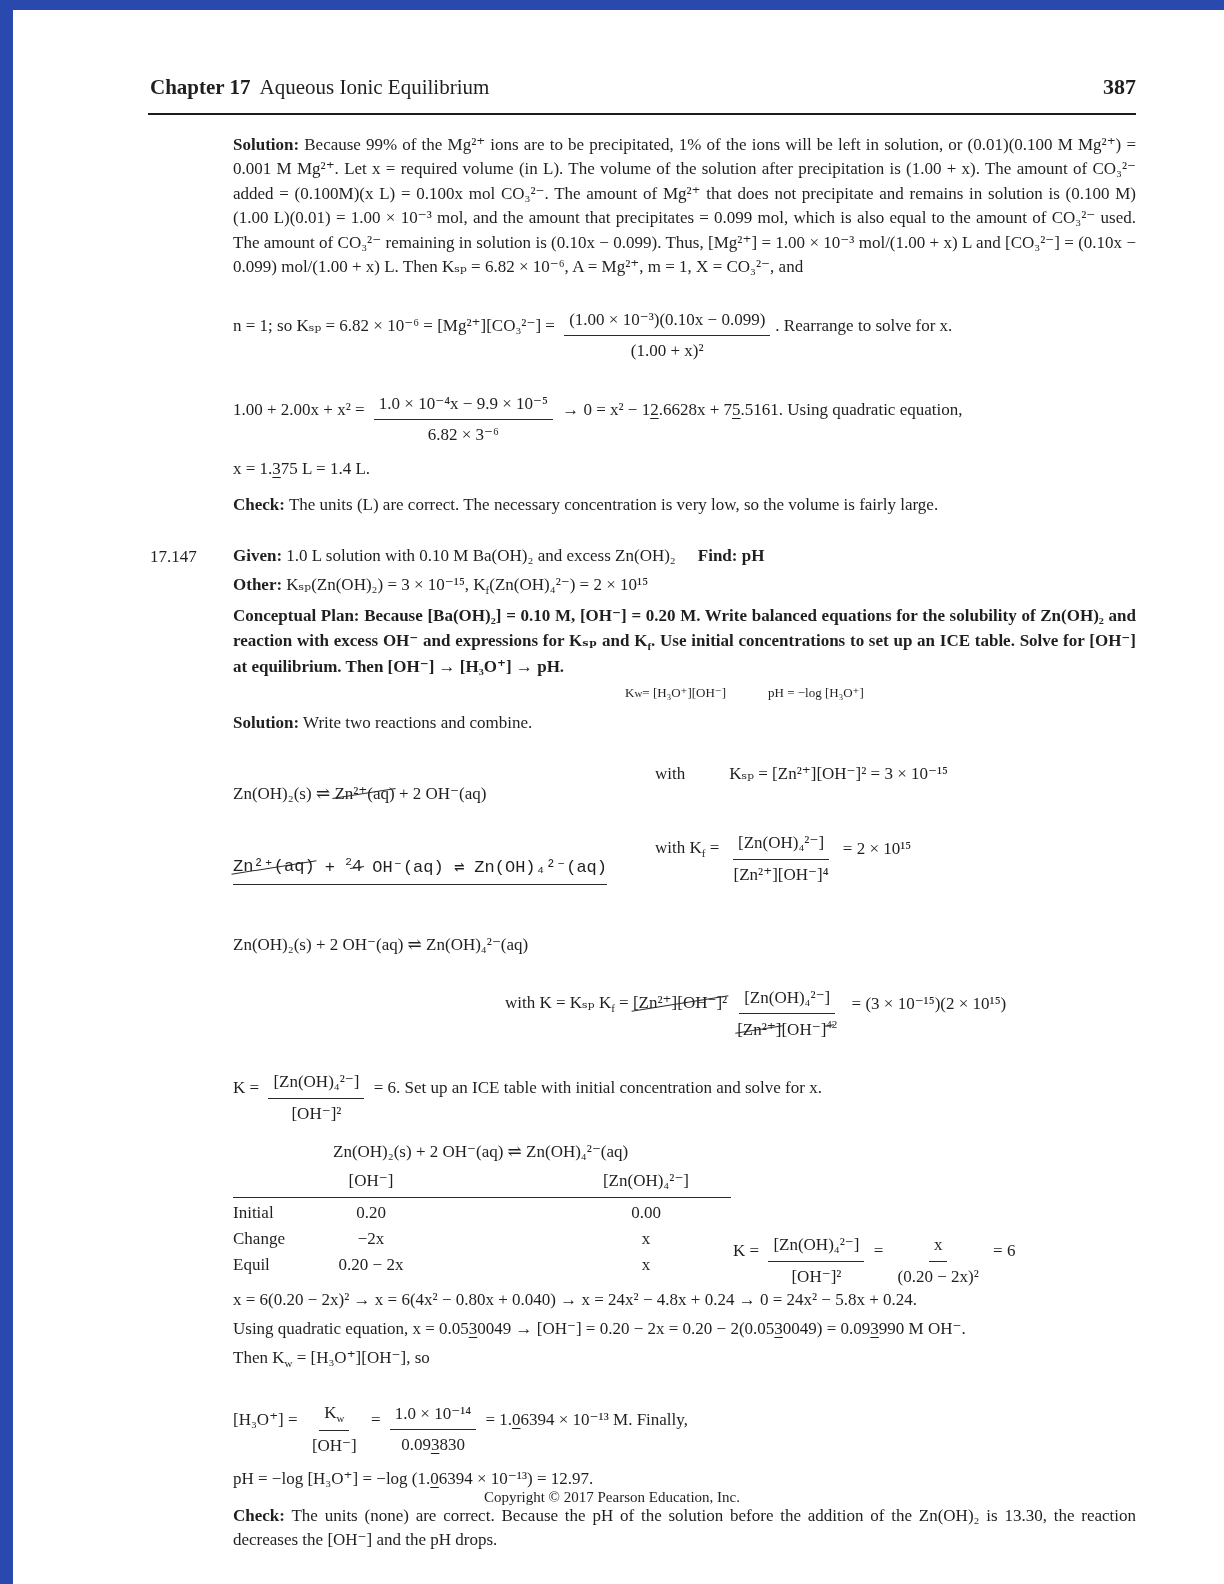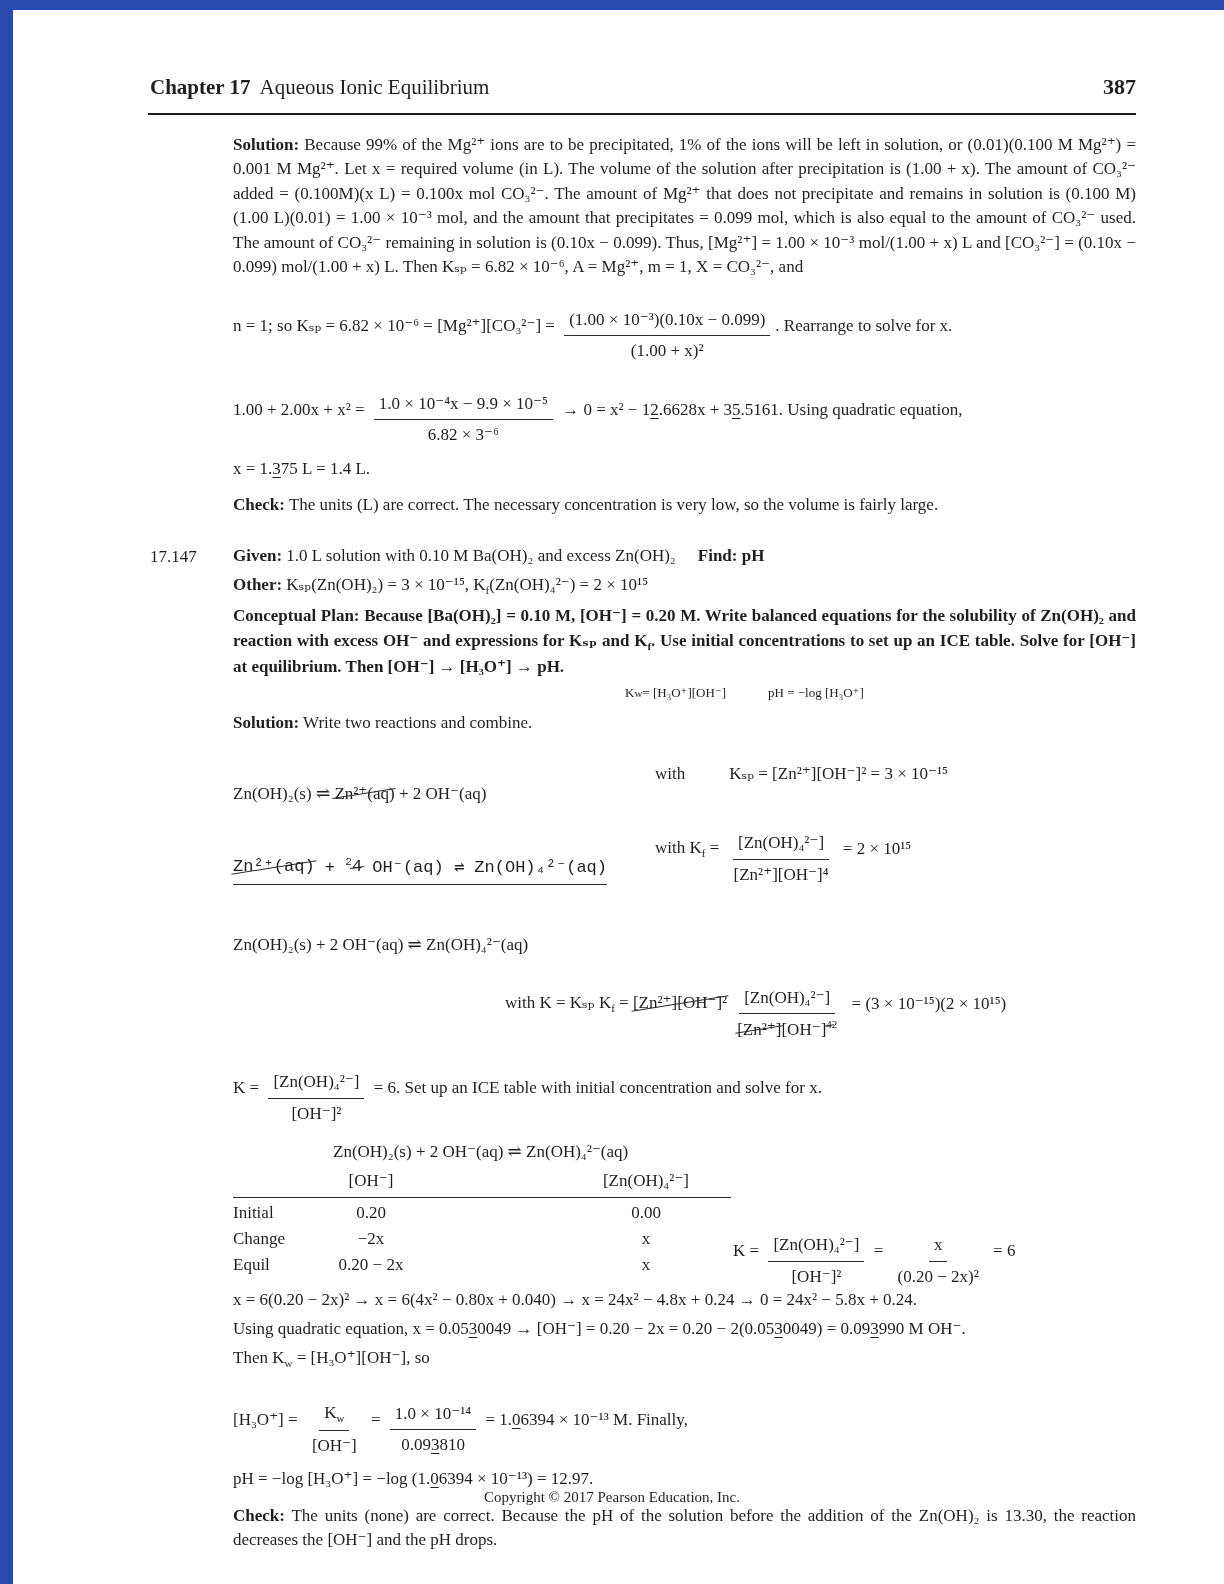--- a/index.html
+++ b/index.html
@@ -78,21 +78,21 @@
 
     <div class="mathline">
       <span>n = 1; so Kₛₚ = 6.82 × 10⁻⁶ = [Mg²⁺][CO₃²⁻] = </span>
       <span class="frac"><span class="num">(1.00 × 10⁻³)(0.10x − 0.099)</span><span class="den">(1.00 + x)²</span></span>
       <span>. Rearrange to solve for x.</span>
     </div>
 
     <div class="mathline">
       <span>1.00 + 2.00x + x² = </span>
       <span class="frac"><span class="num">1.0 × 10⁻⁴x − 9.9 × 10⁻⁵</span><span class="den">6.82 × 3⁻⁶</span></span>
-      <span class="runs"><span> → 0 = x² − 1</span><span class="u">2</span><span>.6628x + 3</span><span class="u">5</span><span>.5161. Using quadratic equation,</span></span>
+      <span class="runs"><span> → 0 = x² − 1</span><span class="u">2</span><span>.6628x + 7</span><span class="u">5</span><span>.5161. Using quadratic equation,</span></span>
     </div>
 
     <p class="para"><span class="runs"><span>x = 1.</span><span class="u">3</span><span>75 L = 1.4 L.</span></span></p>
 
     <p class="para" style="margin-top:12px;"><span class="bl">Check:</span> <span>The units (L) are correct. The necessary concentration is very low, so the volume is fairly large.</span></p>
 
     <div class="prob">
       <span class="prob-num">17.147</span>
 
       <p class="para"><span class="bl">Given:</span> <span>1.0 L solution with 0.10 M Ba(OH)₂ and excess Zn(OH)₂</span><span class="gap"></span><span class="bl">Find:</span> <span class="bl">pH</span></p>
@@ -193,21 +193,21 @@
       <p class="para">x = 6(0.20 − 2x)² → x = 6(4x² − 0.80x + 0.040) → x = 24x² − 4.8x + 0.24 → 0 = 24x² − 5.8x + 0.24.</p>
 
       <p class="para"><span class="runs"><span>Using quadratic equation, x = 0.05</span><span class="u">3</span><span>0049 → [OH⁻] = 0.20 − 2x = 0.20 − 2(0.05</span><span class="u">3</span><span>0049) = 0.09</span><span class="u">3</span><span>990 M OH⁻.</span></span></p>
 
       <p class="para"><span class="runs"><span>Then K</span><sub>w</sub><span> = [H₃O⁺][OH⁻], so</span></span></p>
 
       <div class="mathline">
         <span class="runs"><span>[H₃O⁺] = </span></span>
         <span class="frac"><span class="num"><span>K</span><sub>w</sub></span><span class="den">[OH⁻]</span></span>
         <span class="runs"><span> = </span></span>
-        <span class="frac"><span class="num">1.0 × 10⁻¹⁴</span><span class="den"><span>0.09</span><span class="u">3</span><span>810</span></span></span>
+        <span class="frac"><span class="num">1.0 × 10⁻¹⁴</span><span class="den"><span>0.09</span><span class="u">3</span><span>830</span></span></span>
         <span class="runs"><span> = 1.</span><span class="u">0</span><span>6394 × 10⁻¹³ M. Finally,</span></span>
       </div>
 
       <p class="para"><span class="runs"><span>pH = −log [H₃O⁺] = −log (1.</span><span class="u">0</span><span>6394 × 10⁻¹³) = 12.97.</span></span></p>
 
       <p class="para" style="margin-top:12px;"><span class="bl">Check:</span> <span>The units (none) are correct. Because the pH of the solution before the addition of the Zn(OH)₂ is 13.30, the reaction decreases the [OH⁻] and the pH drops.</span></p>
 
     </div>
   </div>
 

